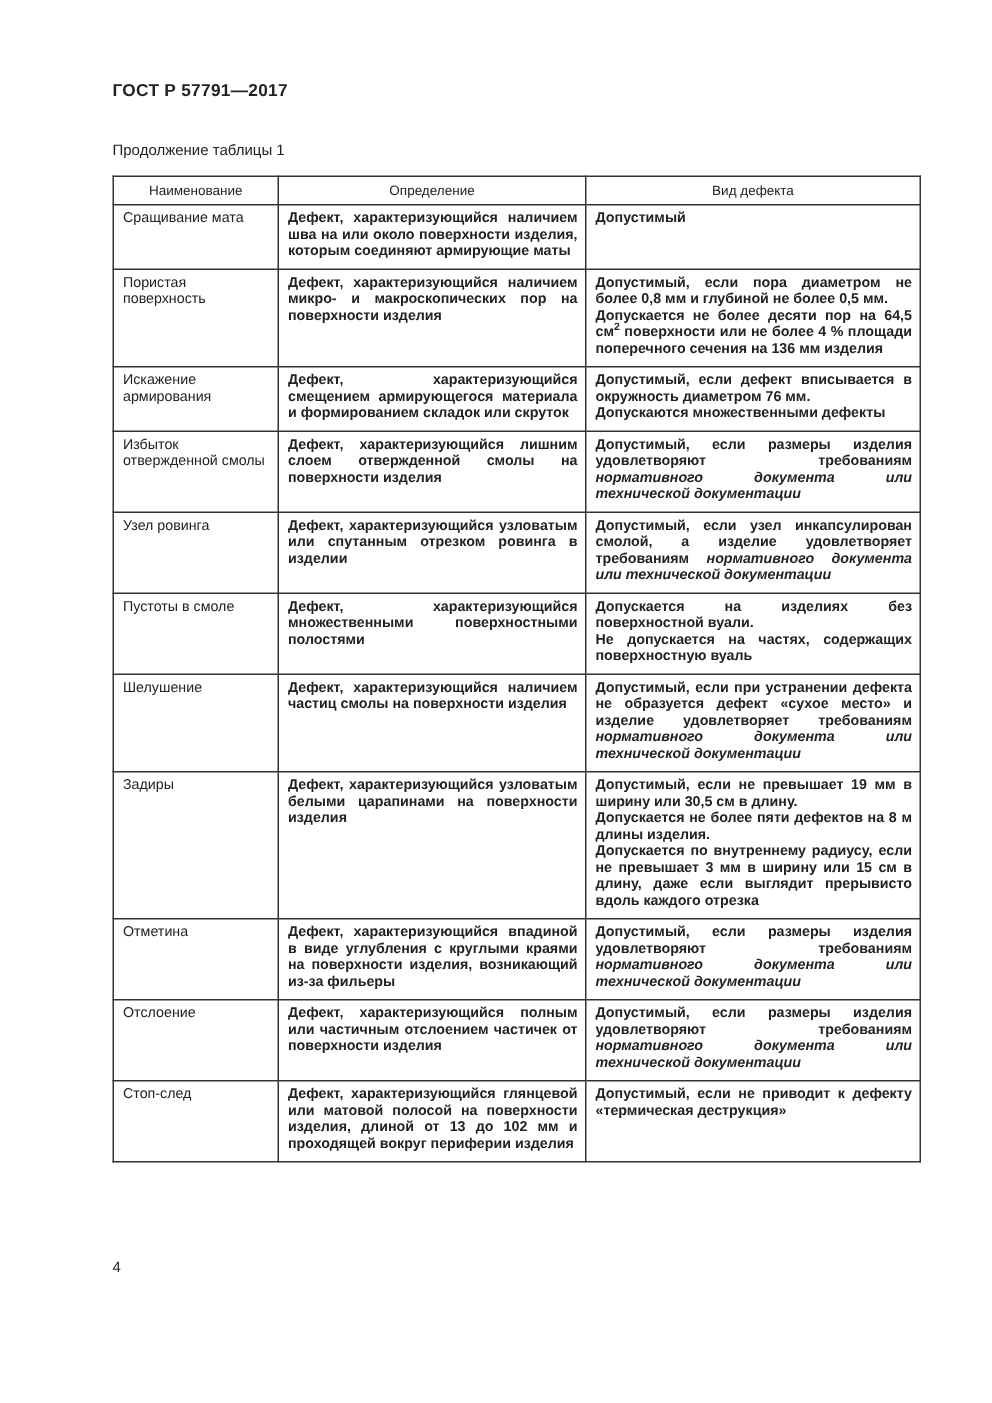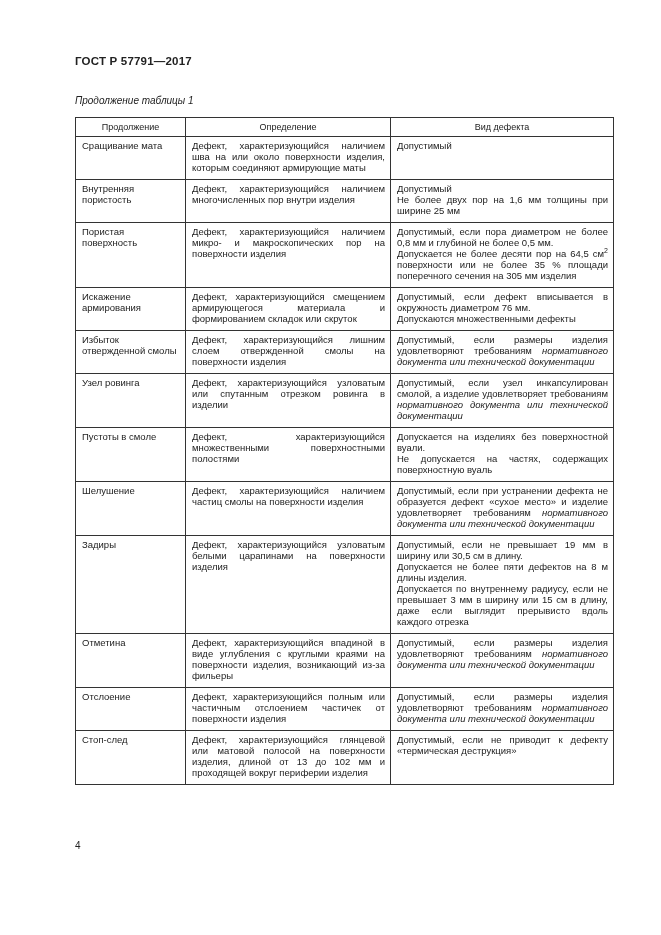--- a/index.html
+++ b/index.html
@@ -23,21 +23,20 @@
     font-size: 11.5px;
     font-weight: bold;
     letter-spacing: 0.2px;
     color: #222222;
   }
   .table-caption {
     position: absolute;
     top: 95px;
     left: 75px;
     font-size: 10px;
-    font-style: italic;
     color: #222222;
   }
   table.defects {
     position: absolute;
     top: 117px;
     left: 75px;
     width: 538px;
     border-collapse: collapse;
     table-layout: fixed;
     border: 1.5px solid #333333;
@@ -61,20 +60,21 @@
     line-height: 11px;
     padding: 3px 5px 6px 6px;
     color: #222222;
   }
   td.col-name {
     text-align: left;
   }
   td.col-def, td.col-defect {
     text-align: justify;
     hyphens: auto;
+    font-weight: bold;
   }
   td.col-defect .para {
     margin: 0;
   }
   td.col-defect em {
     font-style: italic;
   }
   td.col-defect sup {
     font-size: 7px;
     line-height: 0;
@@ -97,47 +97,39 @@
   <div class="table-caption">Продолжение таблицы 1</div>
 
   <table class="defects">
     <colgroup>
       <col class="col-w-name">
       <col class="col-w-def">
       <col class="col-w-defect">
     </colgroup>
     <thead>
       <tr>
-        <th>Продолжение</th>
+        <th>Наименование</th>
         <th>Определение</th>
         <th>Вид дефекта</th>
       </tr>
     </thead>
     <tbody>
         <tr>
           <td class="col-name">Сращивание мата</td>
           <td class="col-def">Дефект, характеризующийся наличием шва на или около поверхности изделия, которым соединяют армирующие маты</td>
           <td class="col-defect">
             <div class="para"><span>Допустимый</span></div>
           </td>
         </tr>
         <tr>
-          <td class="col-name">Внутренняя пористость</td>
-          <td class="col-def">Дефект, характеризующийся наличием многочисленных пор внутри изделия</td>
-          <td class="col-defect">
-            <div class="para"><span>Допустимый</span></div>
-            <div class="para"><span>Не более двух пор на 1,6 мм толщины при ширине 25 мм</span></div>
-          </td>
-        </tr>
-        <tr>
           <td class="col-name">Пористая поверхность</td>
           <td class="col-def">Дефект, характеризующийся наличием микро- и макроскопических пор на поверхности изделия</td>
           <td class="col-defect">
             <div class="para"><span>Допустимый, если пора диаметром не более 0,8 мм и глубиной не более 0,5 мм.</span></div>
-            <div class="para"><span>Допускается не более десяти пор на 64,5 см</span><sup>2</sup><span> поверхности или не более 35 % площади поперечного сечения на 305 мм изделия</span></div>
+            <div class="para"><span>Допускается не более десяти пор на 64,5 см</span><sup>2</sup><span> поверхности или не более 4 % площади поперечного сечения на 136 мм изделия</span></div>
           </td>
         </tr>
         <tr>
           <td class="col-name">Искажение армирования</td>
           <td class="col-def">Дефект, характеризующийся смещением армирующегося материала и формированием складок или скруток</td>
           <td class="col-defect">
             <div class="para"><span>Допустимый, если дефект вписывается в окружность диаметром 76 мм.</span></div>
             <div class="para"><span>Допускаются множественными дефекты</span></div>
           </td>
         </tr>

